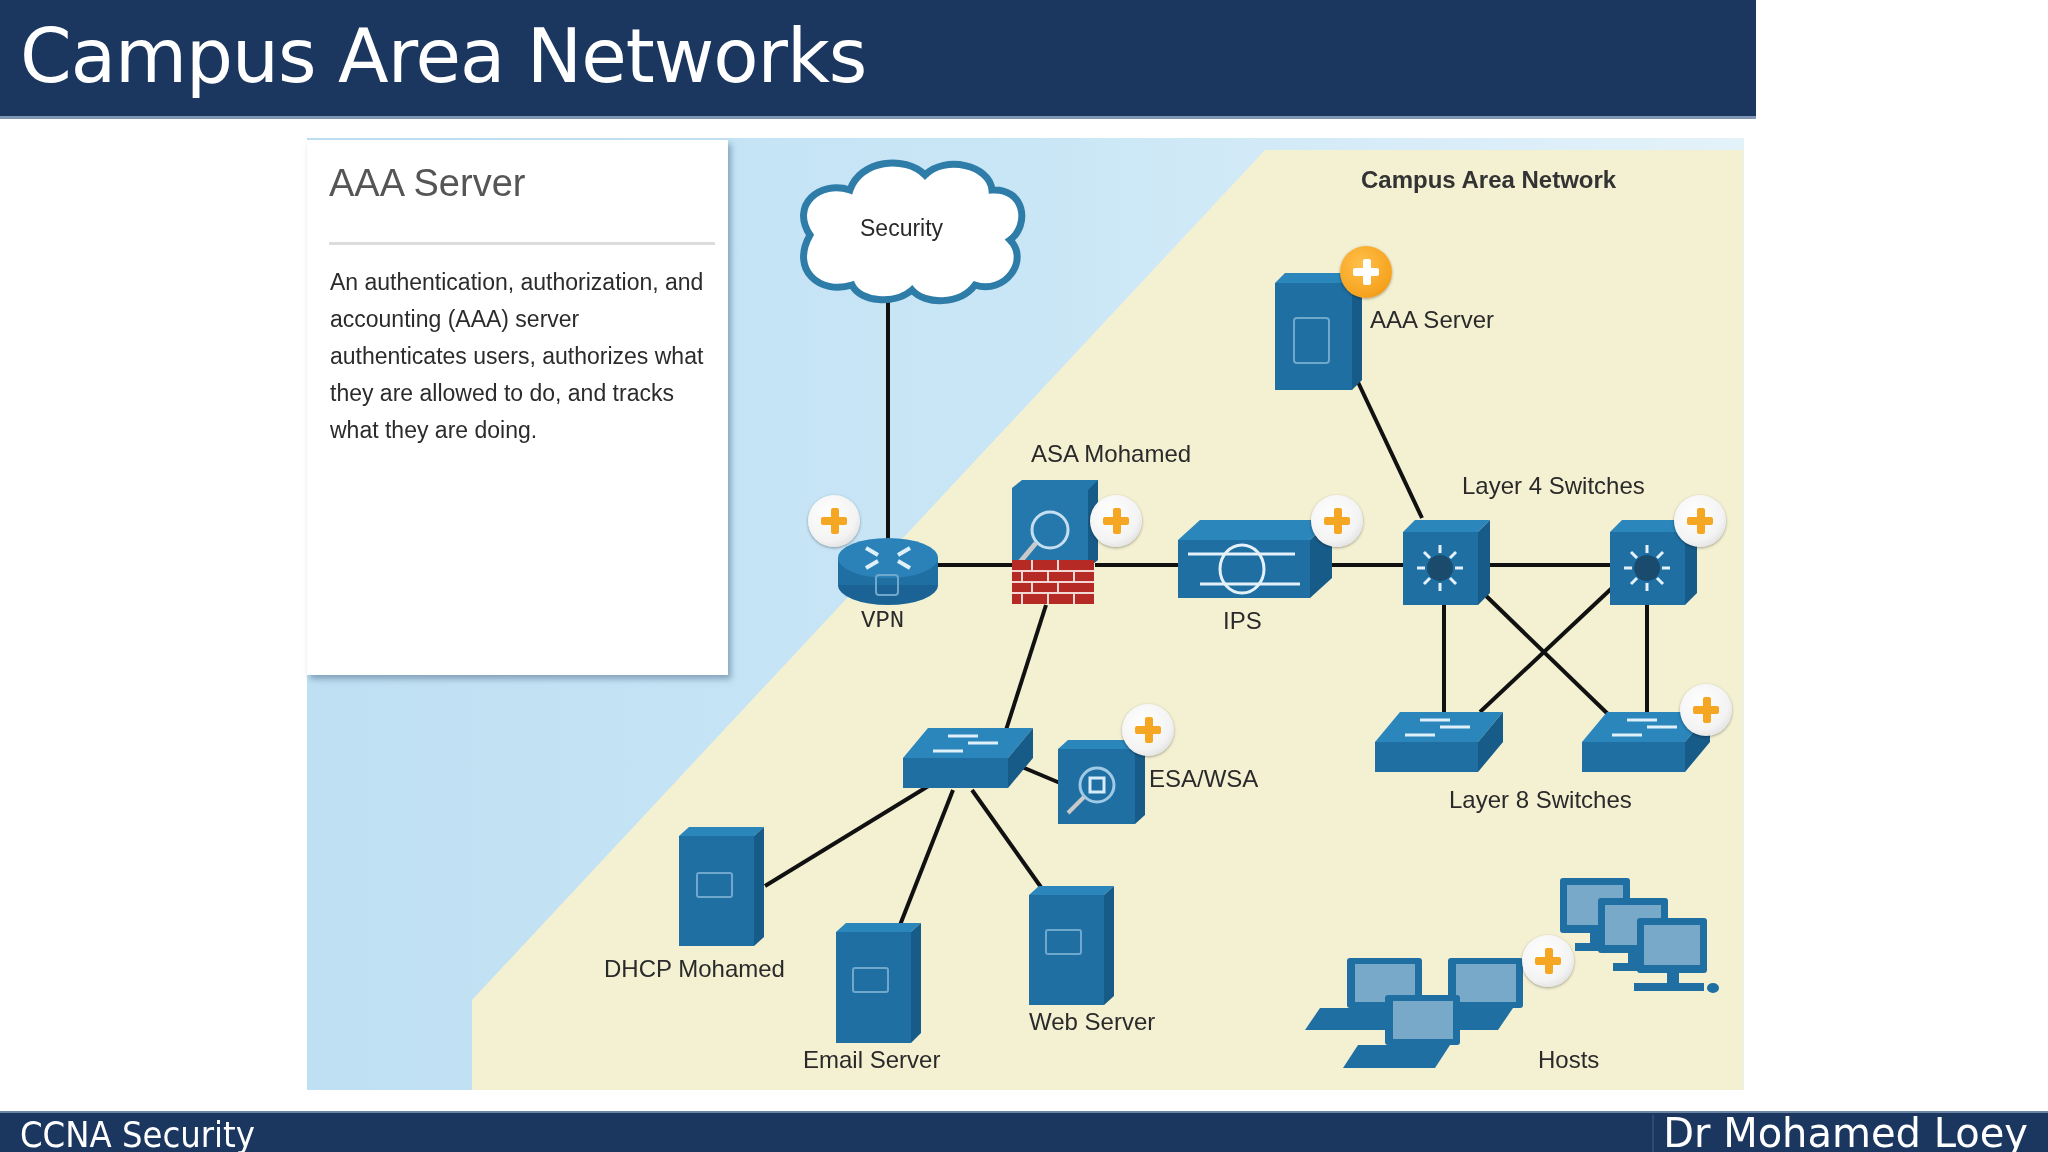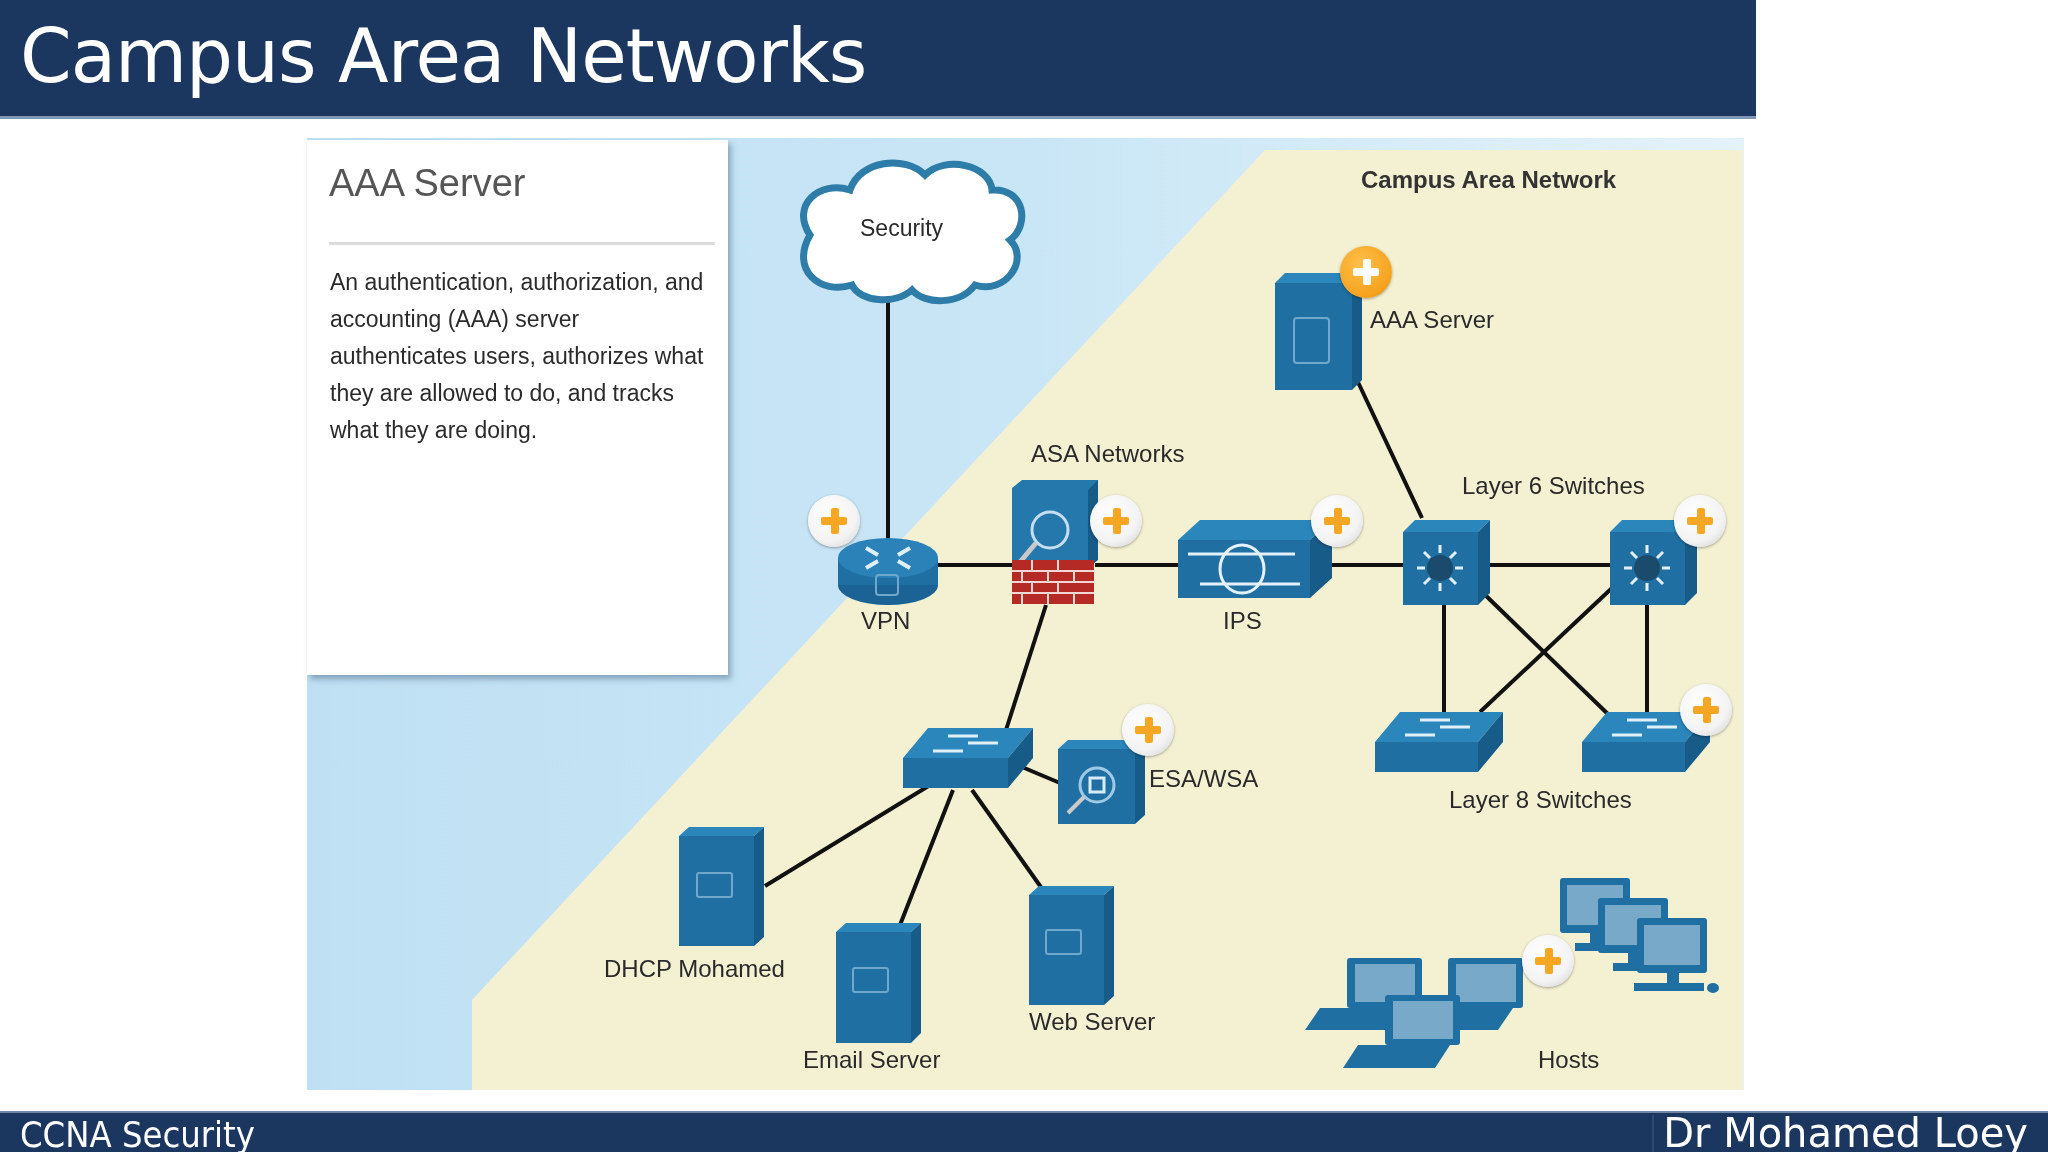--- a/index.html
+++ b/index.html
@@ -202,25 +202,25 @@
 </svg>
 
 <div class="info-panel">
   <div class="info-title">AAA Server</div>
   <div class="info-rule"></div>
   <div class="info-body">An authentication, authorization, and accounting (AAA) server authenticates users, authorizes what they are allowed to do, and tracks what they are doing.</div>
 </div>
 
 <div class="net-title" style="left:1361px; top:166px;">Campus Area Network</div>
 <div class="lbl" style="left:860px; top:215px; font-size:23px;">Security</div>
-<div class="lbl" style="left:861px; top:607px;">VPN</div>
-<div class="lbl" style="left:1031px; top:440px;">ASA Networks</div>
+<div class="lbl" style="left:861px; top:607px;font-family:Liberation Mono, monospace;">VPN</div>
+<div class="lbl" style="left:1031px; top:440px;">ASA Mohamed</div>
 <div class="lbl" style="left:1223px; top:607px;">IPS</div>
 <div class="lbl" style="left:1370px; top:306px;">AAA Server</div>
-<div class="lbl" style="left:1462px; top:472px;">Layer 6 Switches</div>
+<div class="lbl" style="left:1462px; top:472px;">Layer 4 Switches</div>
 <div class="lbl" style="left:1449px; top:786px;">Layer 8 Switches</div>
 <div class="lbl" style="left:1149px; top:765px;">ESA/WSA</div>
 <div class="lbl" style="left:604px; top:955px;">DHCP Mohamed</div>
 <div class="lbl" style="left:803px; top:1046px;">Email Server</div>
 <div class="lbl" style="left:1029px; top:1008px;">Web Server</div>
 <div class="lbl" style="left:1538px; top:1046px;">Hosts</div>
 
 <div class="plus" style="left:808px; top:495px;"></div>
 <div class="plus" style="left:1090px; top:495px;"></div>
 <div class="plus" style="left:1311px; top:495px;"></div>

